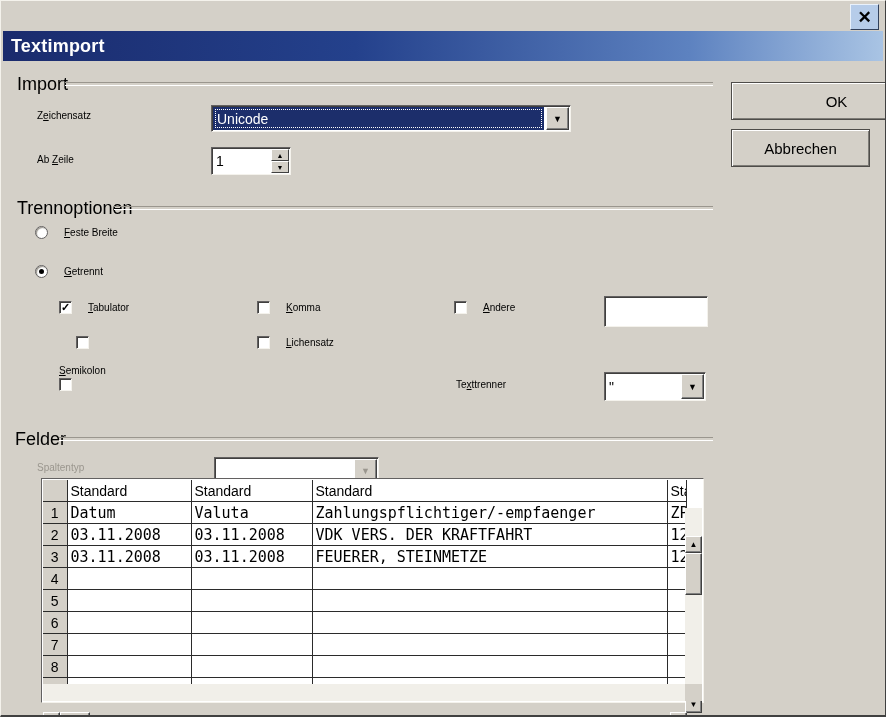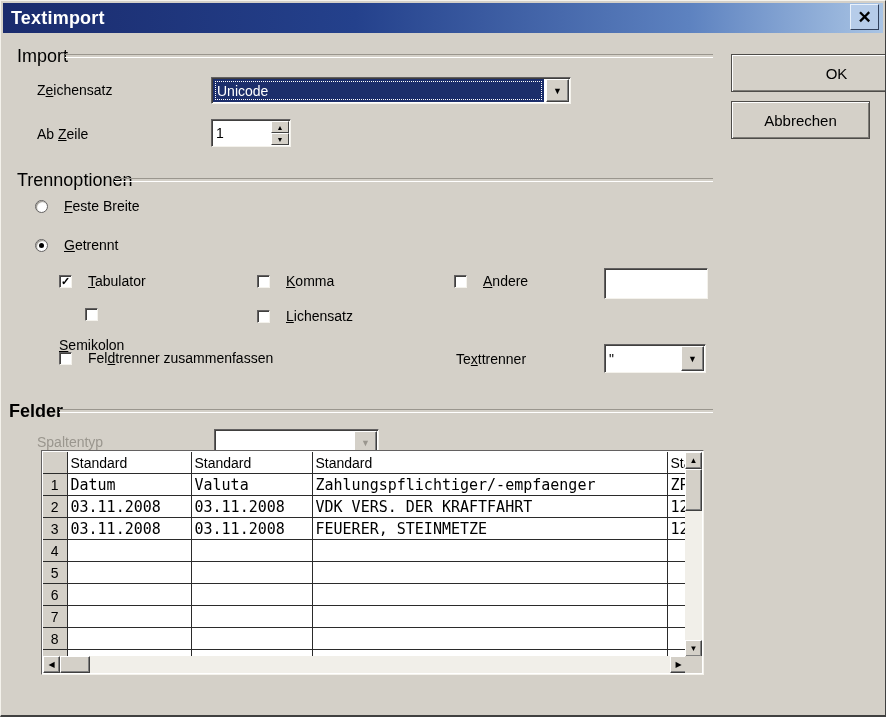--- a/index.html
+++ b/index.html
@@ -2,40 +2,40 @@
 <html><head>
 <meta charset="utf-8">
 <style>
   html,body{margin:0;padding:0;background:#808080;}
   .dialog{
     position:relative;width:886px;height:717px;background:#d4d0c8;
     font-family:"Liberation Sans",sans-serif;font-size:14px;color:#000;
     box-sizing:border-box;border-top:1px solid #f4f2ec;border-left:1px solid #f4f2ec;
     border-right:1px solid #404040;border-bottom:2px solid #404040;overflow:hidden;
   }
-  .abs{position:absolute;}
+  .abs{position:absolute;margin-top:28px;}
   
   .titlebar{
     left:2px;top:2px;right:2px;height:30px;
     background:linear-gradient(90deg,#1a2b6d 0%,#24418c 40%,#5d82c0 78%,#a9c4e4 100%);
     display:flex;align-items:center;
   }
   .title-text{color:#fff;font-weight:bold;font-size:18px;padding-left:8px;letter-spacing:.2px;}
   .close-btn{
     position:absolute;right:6px;top:3px;width:27px;height:24px;background:#b6cce9;
     border-top:1px solid #e9f1fb;border-left:1px solid #e9f1fb;
     border-right:1px solid #32415c;border-bottom:1px solid #32415c;
     display:flex;align-items:center;justify-content:center;
     font-weight:bold;font-size:17px;color:#000;cursor:default;
   }
   
   .grp-label{font-size:18px;color:#000;background:#d4d0c8;padding:0 2px;}
   .etch{height:2px;border-top:1px solid #9a968e;border-bottom:1px solid #ffffff;}
   
-  .lbl{font-size:14px;}
+  .lbl{font-size:10px;}
   .u{text-decoration:underline;}
   .sunken{
     background:#fff;
     border-top:1px solid #636161;border-left:1px solid #636161;
     border-bottom:1px solid #f4f2ec;border-right:1px solid #f4f2ec;
     box-shadow:inset 1px 1px 0 #403f3e;
   }
   .combo{display:flex;box-sizing:border-box;}
   .combo .val{flex:1;display:flex;align-items:center;padding-left:4px;overflow:hidden;}
   .combo .val.sel{
@@ -188,32 +188,31 @@
     <span class="checkbox"></span>
     <span class="lbl"><span></span><span class="u">S</span><span>emikolon</span></span>
   </div>
   <div class="abs check-row" style="left:256px;top:307px;">
     <span class="checkbox"></span>
     <span class="lbl"><span></span><span class="u">L</span><span>ichensatz</span></span>
   </div>
 
   <div class="abs check-row" style="left:58px;top:349px;">
     <span class="checkbox"></span>
-    <span class="lbl"><span>Fel</span><span class="u">d</span><span>trenner zusammenfassen</span></span>
   </div>
 
   <span class="abs lbl" style="left:455px;top:350px;"><span>Te</span><span class="u">x</span><span>ttrenner</span></span>
   <div class="abs sunken combo" style="left:603px;top:343px;width:102px;height:29px;">
     <div class="val">"</div>
     <div class="drop-btn">
         <span>▼</span>
       </div>
   </div>
 
-  <span class="abs grp-label" style="left:6px;top:400px;font-weight:bold;">Felder</span>
+  <span class="abs grp-label" style="left:12px;top:400px;">Felder</span>
   <div class="abs etch" style="left:58px;top:408px;width:654px;"></div>
 
   <span class="abs lbl disabled-text" style="left:36px;top:433px;">Spaltentyp</span>
   <div class="abs sunken combo" style="left:213px;top:428px;width:165px;height:28px;">
     <div class="val"></div>
     <div class="drop-btn disabled">
         <span>▼</span>
       </div>
   </div>
 

